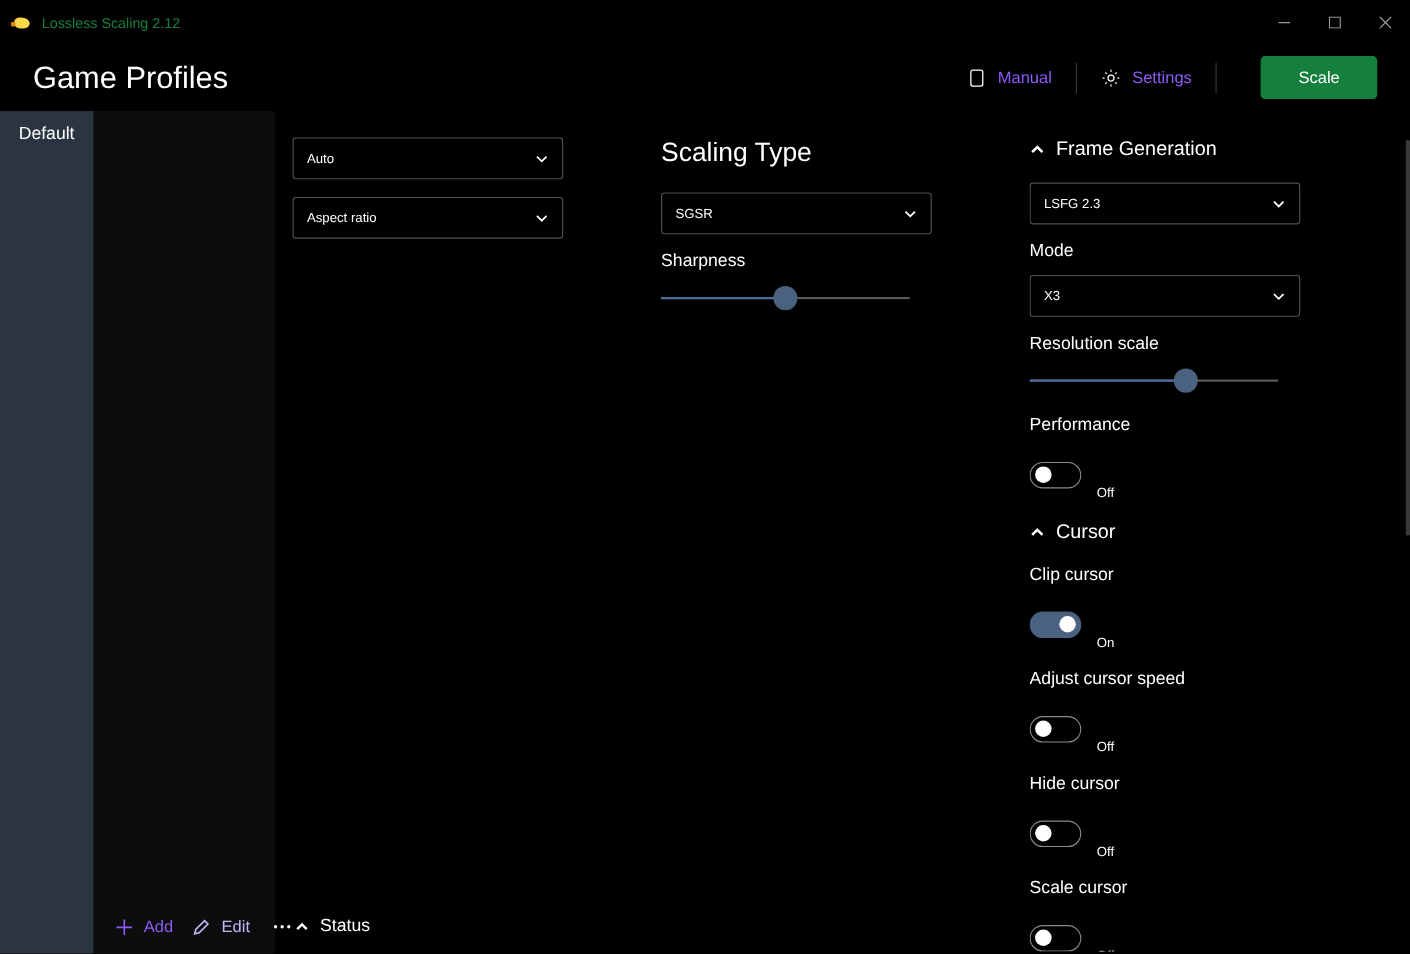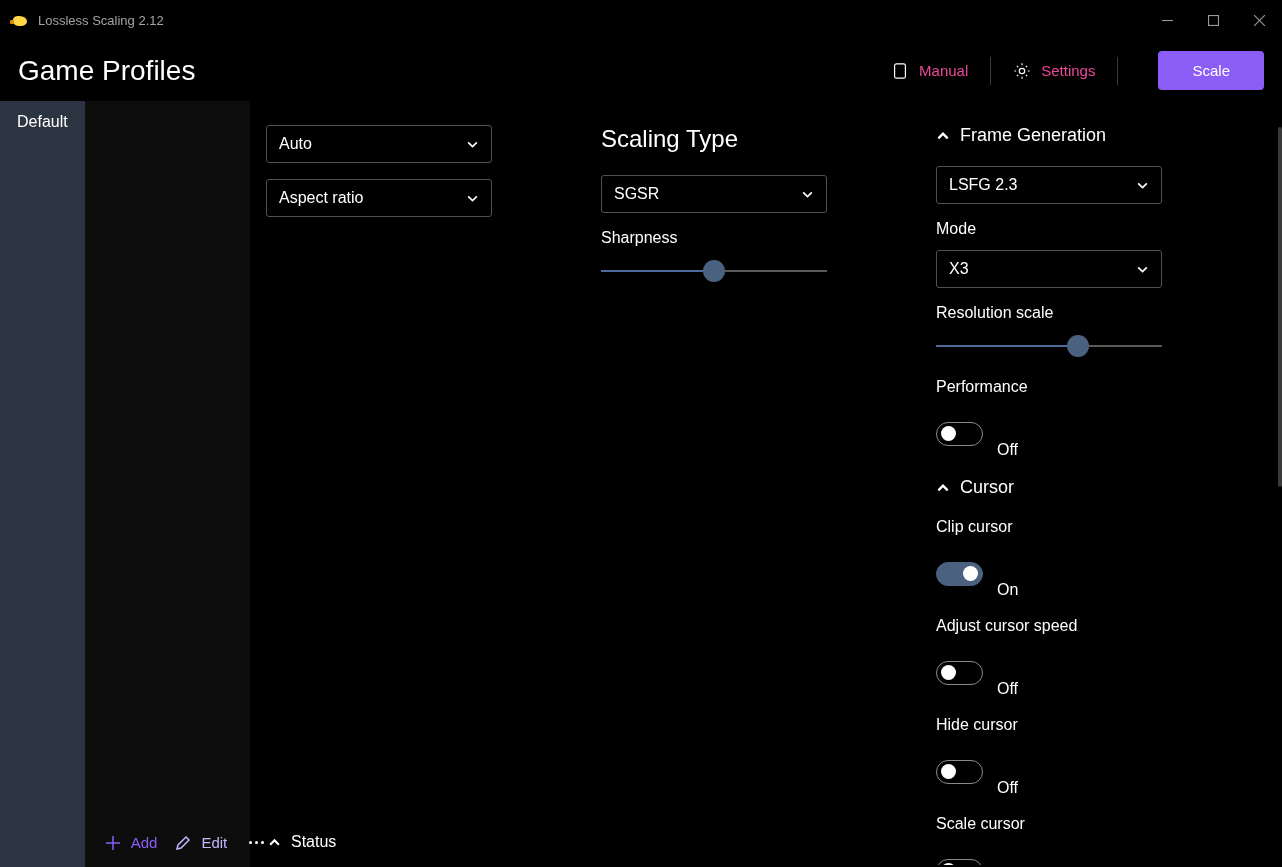--- a/index.html
+++ b/index.html
@@ -3,32 +3,32 @@
 <meta charset="utf-8">
 <style>
 * { box-sizing: border-box; margin: 0; padding: 0; font-family: "Segoe UI", sans-serif; }
 body { background: #000; color: #fff; width: 1282px; height: 867px; overflow: hidden; user-select: none; }
 
 
 .titlebar { height: 40px; display: flex; align-items: center; padding: 0 0 0 12px; }
 .titlebar .app-icon { width: 16px; height: 16px; margin-right: 10px; position: relative; }
 .titlebar .app-icon::before { content: ""; position: absolute; width: 14px; height: 10px; background: #ffd84a; border-radius: 40% 60% 50% 50%; top: 4px; left: 1px; }
 .titlebar .app-icon::after { content: ""; position: absolute; width: 4px; height: 4px; background: #e08a00; border-radius: 1px; top: 8px; left: -2px; }
-.titlebar .title { font-size: 13px; color: #a3a3a3; }
+.titlebar .title { font-size: 13px; color: #15803d; }
 .window-controls { margin-left: auto; display: flex; }
 .window-controls .ctrl { width: 46px; height: 40px; display: flex; align-items: center; justify-content: center; color: #9a9a9a; }
 .window-controls svg { width: 11px; height: 11px; stroke: currentColor; fill: none; }
 
 
-.topbar { height: 61px; display: flex; align-items: center; padding: 0 18px; }
+.topbar { height: 61px; display: flex; align-items: center; padding: 0 30px; }
 .topbar h1 { font-size: 28px; font-weight: 500; margin-right: auto; }
 .divider-v { width: 1px; height: 28px; background: #3a3a3a; margin: 0 20px; }
-.icon-btn { display: flex; align-items: center; gap: 10px; font-size: 15px; color: #ec4899; padding: 6px 2px; cursor: pointer; }
+.icon-btn { display: flex; align-items: center; gap: 10px; font-size: 15px; color: #8b5cf6; padding: 6px 2px; cursor: pointer; }
 .icon-btn svg { width: 18px; height: 18px; stroke: #fff; fill: none; stroke-width: 1.3; }
-.scale-btn { background: #8b5cf6; color: #fff; font-size: 15px; padding: 11px 34px; border-radius: 4px; margin-left: 20px; cursor: pointer; border: none; }
+.scale-btn { background: #15803d; color: #fff; font-size: 15px; padding: 11px 34px; border-radius: 4px; margin-left: 20px; cursor: pointer; border: none; }
 
 
 .content { display: flex; height: calc(867px - 101px); }
 .sidebar { width: 250px; background: #0d0d0d; display: flex; flex-direction: row; }
 .profile-item { background: #2b3542; padding: 12px 17px; font-size: 16px; cursor: pointer; }
 .sidebar-footer { margin-top: auto; display: flex; align-items: center; gap: 18px; padding: 16px 20px; }
 .footer-btn { display: flex; align-items: center; gap: 10px; color: #8b5cf6; font-size: 15px; cursor: pointer; }
 .footer-btn.disabled { color: #c4b5fd; }
 .footer-btn svg { width: 16px; height: 16px; stroke: currentColor; fill: none; stroke-width: 1.5; }
 .more-btn { display: flex; gap: 3px; cursor: pointer; padding: 4px; }
@@ -38,36 +38,36 @@
 .main { flex: 1; display: flex; padding: 24px 16px 0 16px; gap: 14px; position: relative; }
 .col { flex: 1; min-width: 0; }
 .col3 { flex: 0 0 330px; padding-right: 4px; max-height: 740px; overflow: hidden; }
 
 .section-h { font-size: 24px; font-weight: 500; margin-bottom: 22px; }
 .collapsible-h { font-size: 18px; font-weight: 500; display: flex; align-items: center; gap: 10px; cursor: pointer; margin-bottom: 20px; }
 .collapsible-h svg { width: 14px; height: 14px; stroke: #fff; fill: none; stroke-width: 2; }
 
 .label { font-size: 16px; margin-bottom: 12px; margin-top: 4px; }
 
-.select { width: 226px; height: 38px; border: 1px solid #515151; border-radius: 3px; background: transparent; display: flex; align-items: center; justify-content: space-between; padding: 0 12px; font-size: 16px; cursor: pointer; margin-bottom: 16px; }
+.select { width: 246px; height: 38px; border: 1px solid #515151; border-radius: 3px; background: transparent; display: flex; align-items: center; justify-content: space-between; padding: 0 12px; font-size: 12px; cursor: pointer; margin-bottom: 16px; }
 .select svg { width: 13px; height: 13px; stroke: #fff; fill: none; stroke-width: 1.5; }
 
 
 .slider { width: 226px; height: 24px; position: relative; margin-top: 10px; margin-bottom: 20px; }
 .slider .track { position: absolute; top: 11px; height: 2px; width: 100%; background: #5a5a5a; }
 .slider .fill { position: absolute; top: 11px; height: 2px; background: #4a6b9c; }
 .slider .thumb { position: absolute; top: 1px; width: 22px; height: 22px; background: #4a6180; border-radius: 50%; transform: translateX(-50%); }
 
 
 .toggle-row { display: flex; align-items: center; gap: 14px; margin-bottom: 18px; }
 .toggle { width: 47px; height: 24px; border: 1px solid #8a8a8a; border-radius: 12px; position: relative; cursor: pointer; }
 .toggle .thumb { position: absolute; top: 3px; left: 4px; width: 15px; height: 15px; background: #fff; border-radius: 50%; }
 .toggle.on { background: #4a6180; border-color: #4a6180; }
 .toggle.on .thumb { left: auto; right: 4px; }
-.toggle-label { font-size: 16px; margin-top: 33px; }
+.toggle-label { font-size: 12px; margin-top: 33px; }
 
 
 .status-expander { position: absolute; bottom: 16px; left: 18px; display: flex; align-items: center; gap: 10px; font-size: 16px; cursor: pointer; }
 .status-expander svg { width: 13px; height: 13px; stroke: #fff; fill: none; stroke-width: 2; }
 
 
 .scrollbar-track { position: absolute; right: 0; top: 26px; width: 4px; height: 360px; background: #3a3a3a; border-radius: 2px; }
 </style>
 </head>
 <body>

